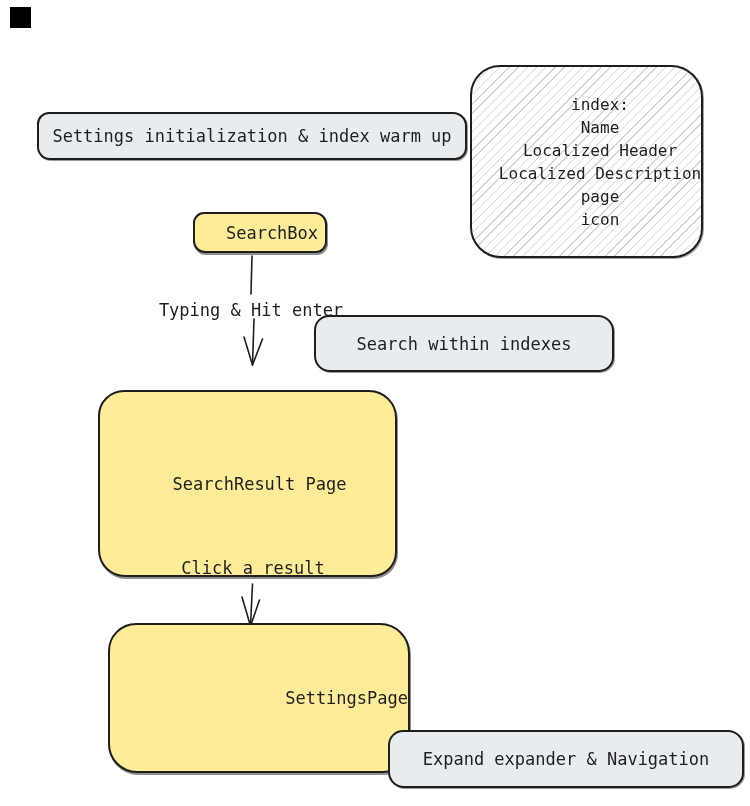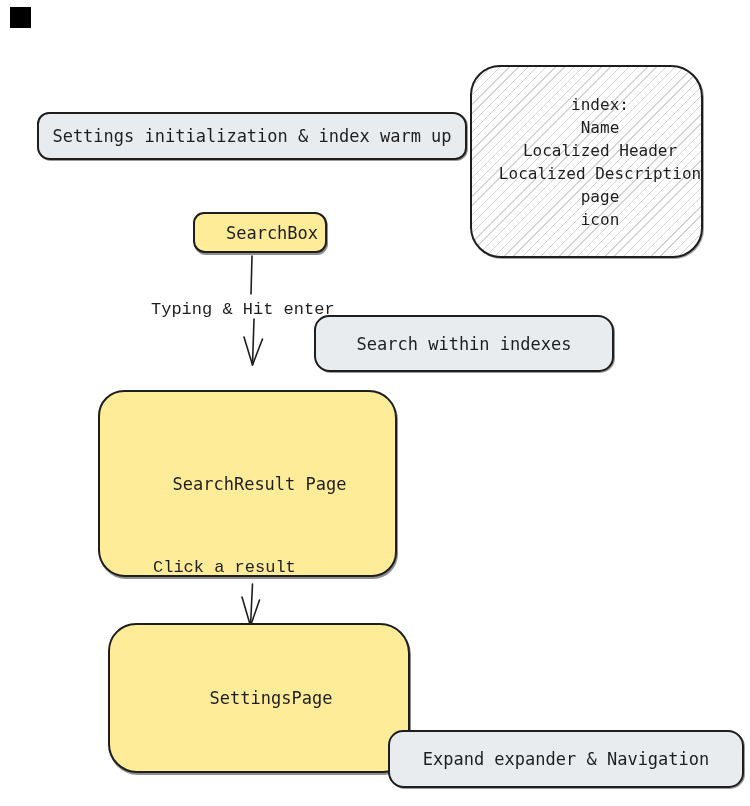--- a/index.html
+++ b/index.html
@@ -27,29 +27,28 @@
     background-color:#ffffff;
     background-image:repeating-linear-gradient(135deg,
       rgba(140,140,140,.38) 0px, rgba(140,140,140,.38) 1px,
       transparent 1px, transparent 6.5px);
     box-shadow:1px 1px 0 rgba(30,30,30,.4);
     flex-direction:column;
     font-size:16px;line-height:23px;padding-left:27px;
   }
   .edge-label{
     position:absolute;font-size:17px;white-space:nowrap;
-    text-align:left;
-    font-family:Liberation Mono, monospace;
+    text-align:center;
   }
   #settings-init{left:37px;top:112px;width:430px;height:48px;border-radius:12px 14px 12px 13px;}
   #index-info{left:470px;top:65px;width:233px;height:193px;border-radius:30px 32px 30px 31px;}
   #search-box{left:193px;top:212px;width:134px;height:41px;border-radius:11px 12px 11px 12px;}
   #search-within{left:302px;top:315px;width:300px;height:57px;border-radius:15px 16px 15px 16px;margin-left:12px;}
   #search-result{left:98px;top:390px;width:299px;height:187px;border-radius:26px 28px 25px 27px;}
-  #settings-page{left:108px;top:623px;width:302px;height:150px;border-radius:28px 30px 27px 29px;}
+  #settings-page{left:108px;top:623px;width:302px;height:150px;border-radius:28px 30px 27px 29px;justify-content:flex-end;}
   #expand-nav{left:388px;top:730px;width:356px;height:58px;border-radius:15px 16px 15px 16px;}
   #label-typing{left:151px;top:300px;width:200px;}
   #label-click{left:153px;top:558px;width:200px;}
   .corner-square{position:absolute;left:10px;top:7px;width:21px;height:21px;background:#000000;}
   .arrows{position:absolute;left:0;top:0;pointer-events:none;}
 </style>
 </head>
 <body>
 
 <div class="canvas">

